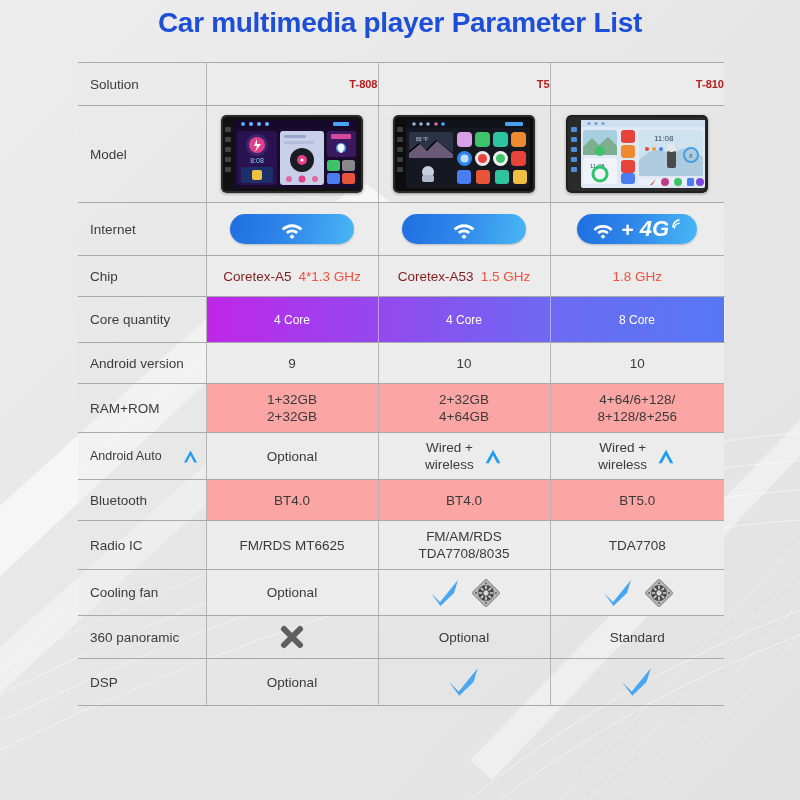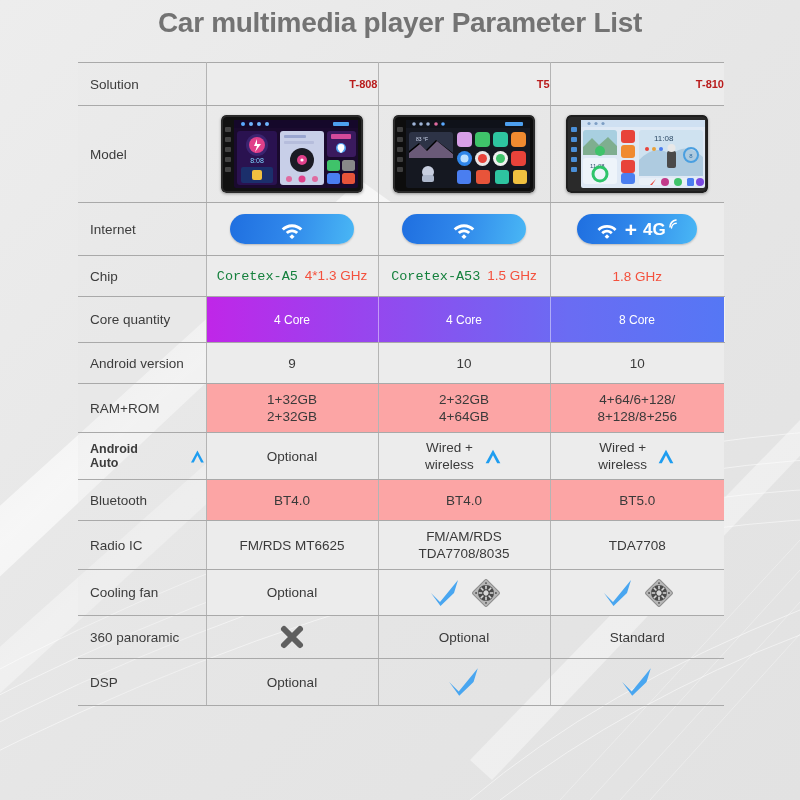--- a/index.html
+++ b/index.html
@@ -11,21 +11,21 @@
   }
   
   #bg{position:absolute;inset:0;overflow:hidden;z-index:0;}
   #bg svg{position:absolute;inset:0;width:800px;height:800px;}
 
   
   .title{
     position:absolute;top:7px;left:0;width:800px;
     text-align:center;
     font-size:28px;font-weight:bold;
-    color:#737373;
+    color:#1d4ed8;
     letter-spacing:-0.3px;
     z-index:3;
   }
 
   
   .tbl{
     position:absolute;left:78px;top:62px;width:646px;
     border-collapse:collapse;
     z-index:2;
     table-layout:fixed;
@@ -77,25 +77,25 @@
     gap:5px;
     height:30px;border-radius:15px;
     background:linear-gradient(100deg,#1f6fe0 0%,#2f86ea 45%,#49b7f5 100%);
     color:#fff;
     box-shadow:0 1px 2px rgba(0,0,0,0.22);
   }
   .pill.w1{width:124px;}
   .pill.w2{width:124px;}
   .pill.w3{width:120px;}
   .plus{font-size:21px;font-weight:bold;line-height:1;margin:0 1px;}
-  .g4{font-size:17px;font-weight:bold;line-height:1;position:relative;}
+  .g4{font-size:22px;font-weight:bold;font-style:italic;line-height:1;position:relative;}
 
   
   .chiprow td{height:40px;}
-  .chip-blk{color:#15803d;font-family:Liberation Mono, monospace;}
+  .chip-blk{color:#7f1d1d;}
   .chip-red{color:#f4503c;margin-left:7px;}
 
   
   .corerow td{height:45px;}
   .corerow td.dat{
     background:transparent;
     color:#ffffff;
     font-size:12px;
     border-left:1px solid rgba(255,255,255,0.45);
     border-right:1px solid rgba(255,255,255,0.45);
@@ -112,21 +112,21 @@
   .btrow td{height:40px;}
   .radiorow td{height:48px;}
   .amprow td{height:42px;}
   .fanrow td{height:45px;}
   .ahdrow td{height:43px;}
   .panrow td{height:42px;}
   .dsprow td{height:46px;}
 
   .two-line{line-height:1.28;}
 
-  .aa-lbl{display:flex;align-items:center;gap:20px;font-weight:bold;}
+  .aa-lbl{display:flex;align-items:center;gap:20px;}
   .aa-cell{display:flex;align-items:center;justify-content:center;gap:9px;}
   .aa-small{font-size:12.5px;}
 
   .icoflex{display:flex;align-items:center;justify-content:center;gap:10px;}
 
   svg{display:block;}
 </style>
 </head>
 <body>
 

